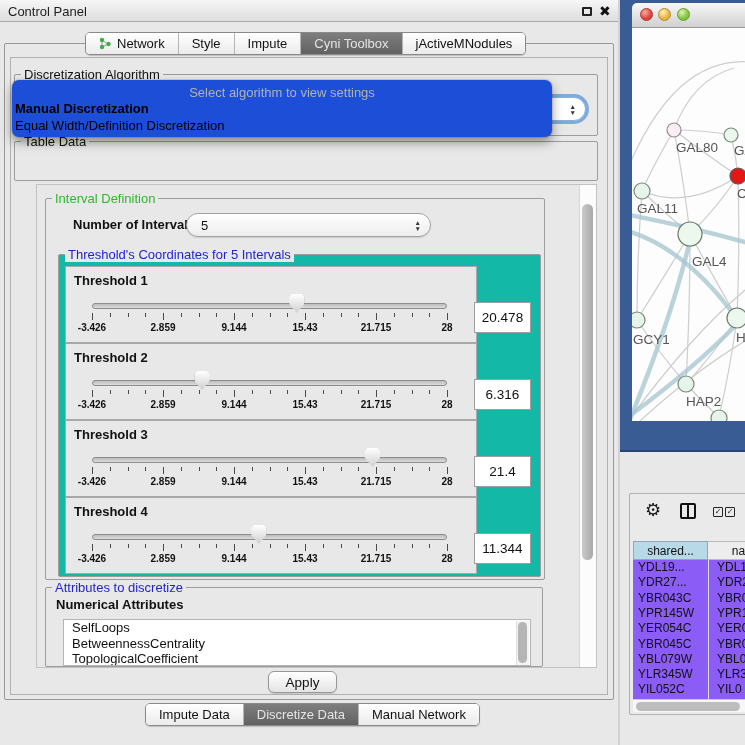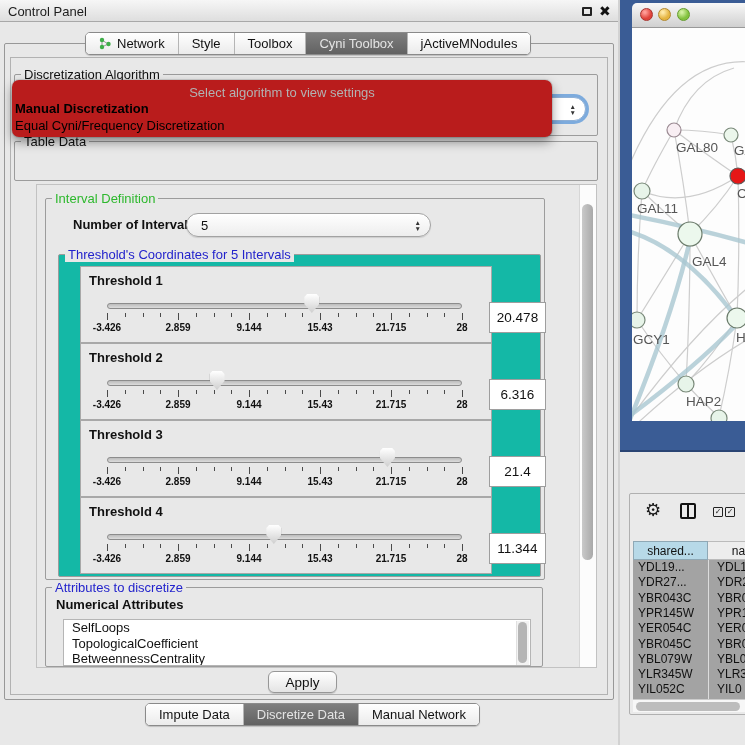--- a/index.html
+++ b/index.html
@@ -31,32 +31,32 @@
 .gtitle.blue { color:#2323cc; }
 
 
 .combo { position:absolute; background:linear-gradient(#ffffff,#ededed); border:1px solid #a2a2a2; border-radius:12px; box-shadow:inset 0 1px 0 #fff,0 1px 1px rgba(0,0,0,.12); display:flex; align-items:center; padding:0 14px; font-size:13px; color:#111; }
 .spin { position:absolute; right:9px; top:50%; transform:translateY(-50%); display:flex; flex-direction:column; align-items:center; font-size:6.5px; color:#333; line-height:5.5px; }
 
 
 .focus-combo { left:24px; top:97px; width:562px; height:24px; background:#fff; border:1px solid #8fb0d6; border-radius:12px; box-shadow:0 0 0 3px rgba(106,160,219,.85); }
 
 
-.popup { left:12px; top:80px; width:540px; height:57px; background:#b91c1c; border-radius:7px; box-shadow:0 0 0 1px rgba(0,0,0,.10), 0 5px 11px rgba(0,0,0,.42); }
+.popup { left:12px; top:80px; width:540px; height:57px; background:#1d4ed8; border-radius:7px; box-shadow:0 0 0 1px rgba(0,0,0,.10), 0 5px 11px rgba(0,0,0,.42); }
 .popup-prompt { position:absolute; top:5px; left:0; width:100%; text-align:center; color:#b2b2b2; font-size:13px; }
 .popup-item { position:absolute; left:3px; font-size:13px; color:#000; }
 .popup-item.b { font-weight:bold; }
 
 
 .scrollpane { left:36px; top:184px; width:561px; height:484px; border:1px solid #c2c2c2; }
 .vtrack { left:579px; top:185px; width:17px; height:482px; background:#fcfcfc; border-left:1px solid #d6d6d6; }
 .vthumb { left:582px; top:204px; width:11px; height:356px; border-radius:6px; background:linear-gradient(90deg,#c9c9c9,#a9a9a9); }
 
 
-.thblock { position:absolute; left:21px; width:412px; height:77px; border:1px solid #a8a8a8; background:#e8e8e8; }
+.thblock { position:absolute; left:6px; width:412px; height:77px; border:1px solid #a8a8a8; background:#e8e8e8; }
 .th-label { position:absolute; left:8px; top:6px; font-weight:bold; font-size:13px; }
 .track { position:absolute; left:26px; top:36px; width:355px; height:6px; background:linear-gradient(#bcbcbc,#dcdcdc); border:1px solid #8c8c8c; border-radius:3px; }
 .thumb { position:absolute; top:27px; width:15px; height:19px; margin-left:-7.5px; background:linear-gradient(#ffffff,#cfcfcf); clip-path:polygon(18% 0,82% 0,100% 16%,100% 52%,50% 100%,0 52%,0 16%); filter:drop-shadow(0 0 1px #777); }
 .ticks { position:absolute; left:26px; top:46px; width:355px; height:8px; }
 .tick { position:absolute; width:1px; background:#4a4a4a; }
 .tlabels { position:absolute; left:26px; top:55px; width:355px; height:12px; font-size:10px; font-weight:bold; color:#111; }
 .tlab { position:absolute; transform:translateX(-50%); white-space:nowrap; }
 .vbox { position:absolute; left:408px; top:35px; width:57px; height:31px; background:#fff; border:1px solid #9e9e9e; display:flex; align-items:center; justify-content:center; font-size:13.5px; }
 
 
@@ -81,21 +81,21 @@
 .tp-header-text { position:absolute; left:13px; top:6px; font-size:13px; color:#1c1c1c; }
 .tp-body { left:620px; top:487px; width:125px; height:258px; background:#e8e8e8; }
 .tp-panel { position:absolute; left:9px; top:6px; width:118px; height:222px; border:1px solid #b0b0b0; border-radius:2px; background:#eaeaea; }
 .gear { position:absolute; left:15px; top:5px; font-size:18px; color:#1a1a1a; }
 .colicon { position:absolute; left:50px; top:9px; width:16px; height:16px; border:2px solid #111; border-radius:2px; }
 .colicon div { position:absolute; left:5px; top:0; width:2px; height:12px; background:#111; }
 .cbicon { position:absolute; top:13px; width:10px; height:10px; border:1.5px solid #222; border-radius:1px; font-size:8px; line-height:8px; text-align:center; color:#222; }
 .tbl-header { position:absolute; top:47px; height:19px; font-size:12px; display:flex; align-items:center; justify-content:center; }
 .hcell1 { left:3px; width:75px; background:#b7d9e8; border:1px solid #8fa8b5; }
 .hcell2 { left:78px; width:62px; background:#ededed; border:1px solid #bbb; border-left:none; }
-.tbl-body { position:absolute; left:3px; top:66px; width:113px; height:139px; background:#a3a3a3; overflow:hidden; }
+.tbl-body { position:absolute; left:3px; top:66px; width:113px; height:139px; background:#8b5cf6; overflow:hidden; }
 .coldiv { position:absolute; left:75px; top:0; width:1px; height:139px; background:#dcdcdc; }
 .trow { position:absolute; left:0; width:140px; height:15.3px; font-size:12px; display:flex; }
 .tcell1 { width:76px; padding-left:5px; overflow:hidden; white-space:nowrap; }
 .tcell2 { padding-left:8px; overflow:hidden; white-space:nowrap; }
 .hscroll { position:absolute; left:3px; top:205px; width:113px; height:13px; background:#f7f7f7; border-top:1px solid #ccc; }
 .hthumb { position:absolute; left:3px; top:2px; width:104px; height:9px; border-radius:5px; background:#bdbdbd; }
 
 .net-tab-icon { width:13px; height:13px; }
 </style>
 </head>
@@ -121,21 +121,21 @@
         <circle cx="3" cy="3" r="2.2" fill="#3fae49"></circle>
           <circle cx="3" cy="10" r="2.2" fill="#3fae49"></circle>
           <circle cx="9.5" cy="7" r="2.2" fill="#3fae49"></circle>
       </svg>
       <span>Network</span>
     </div>
     <div class="sg">
         <span>Style</span>
       </div>
     <div class="sg">
-        <span>Toolbox</span>
+        <span>Impute</span>
       </div>
     <div class="sg selected">
         <span>Cyni Toolbox</span>
       </div>
     <div class="sg">
         <span>jActiveMNodules</span>
       </div>
   </div>
 
   <div class="group" style="left:14px;top:74px;width:584px;height:62px;">
@@ -145,21 +145,21 @@
     <span class="spin">▲<br>▼</span>
   </div>
 
   <div class="group" style="left:14px;top:141px;width:584px;height:40px;">
     <span class="gtitle">Table Data</span>
   </div>
 
   <div class="abs popup">
     <div class="popup-prompt">Select algorithm to view settings</div>
     <div class="popup-item b" style="top:21px;">Manual Discretization</div>
-    <div class="popup-item" style="top:38px;">Equal Cyni/Frequency Discretization</div>
+    <div class="popup-item" style="top:38px;">Equal Width/Definition Discretization</div>
   </div>
 
   <div class="abs scrollpane"></div>
   <div class="abs vtrack"></div>
   <div class="abs vthumb"></div>
 
   <div class="group" style="left:45px;top:198px;width:500px;height:382px;">
     <span class="gtitle green">Interval Definition</span>
     <div class="abs" style="left:27px;top:18px;font-weight:bold;">Number of Intervals</div>
     <div class="combo" style="left:140px;top:14px;width:245px;height:24px;">
@@ -322,22 +322,22 @@
         <div class="vbox">11.344</div>
       </div>
     </div>
   </div>
 
   <div class="group" style="left:45px;top:587px;width:498px;height:80px;">
     <span class="gtitle blue">Attributes to discretize</span>
     <div class="abs" style="left:10px;top:9px;font-weight:bold;">Numerical Attributes</div>
     <div class="attr-list">
       <div class="attr-item">SelfLoops</div>
+      <div class="attr-item">BetweennessCentrality</div>
       <div class="attr-item">TopologicalCoefficient</div>
-      <div class="attr-item">BetweennessCentrality</div>
       <div class="list-vtrack"></div>
       <div class="list-vthumb"></div>
     </div>
   </div>
 
   <div class="abs apply-btn">Apply</div>
 
   <div class="abs seg botseg">
     <div class="sg">
         <span>Impute Data</span>

